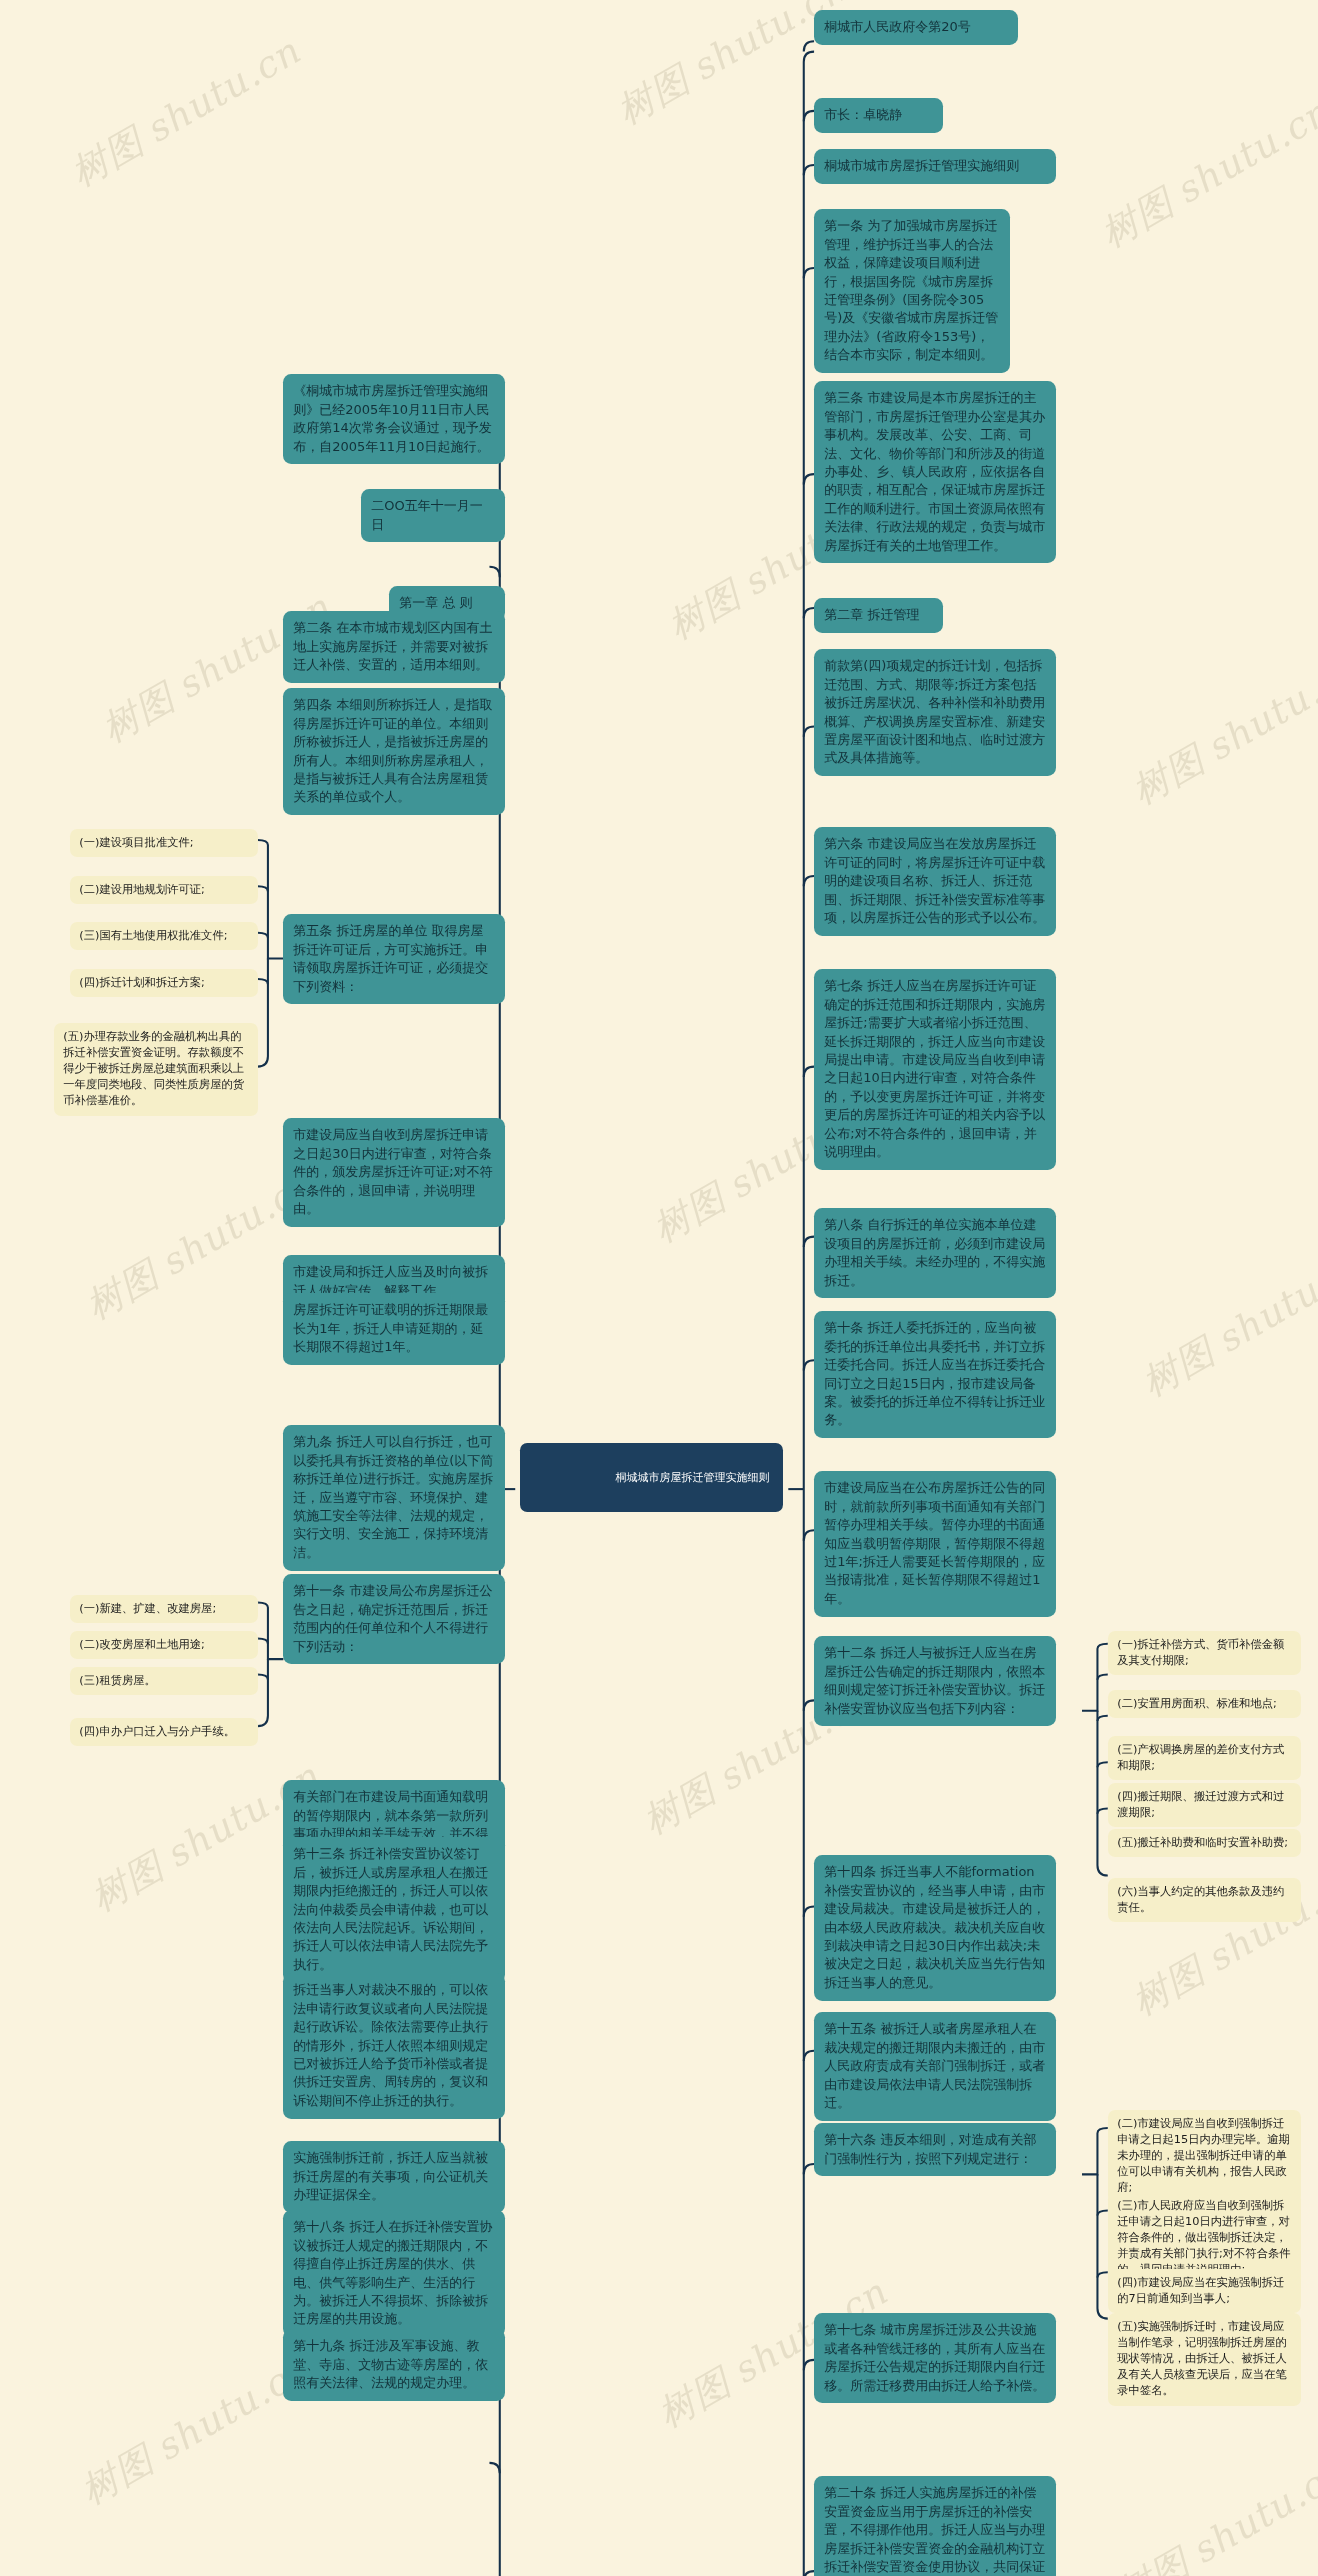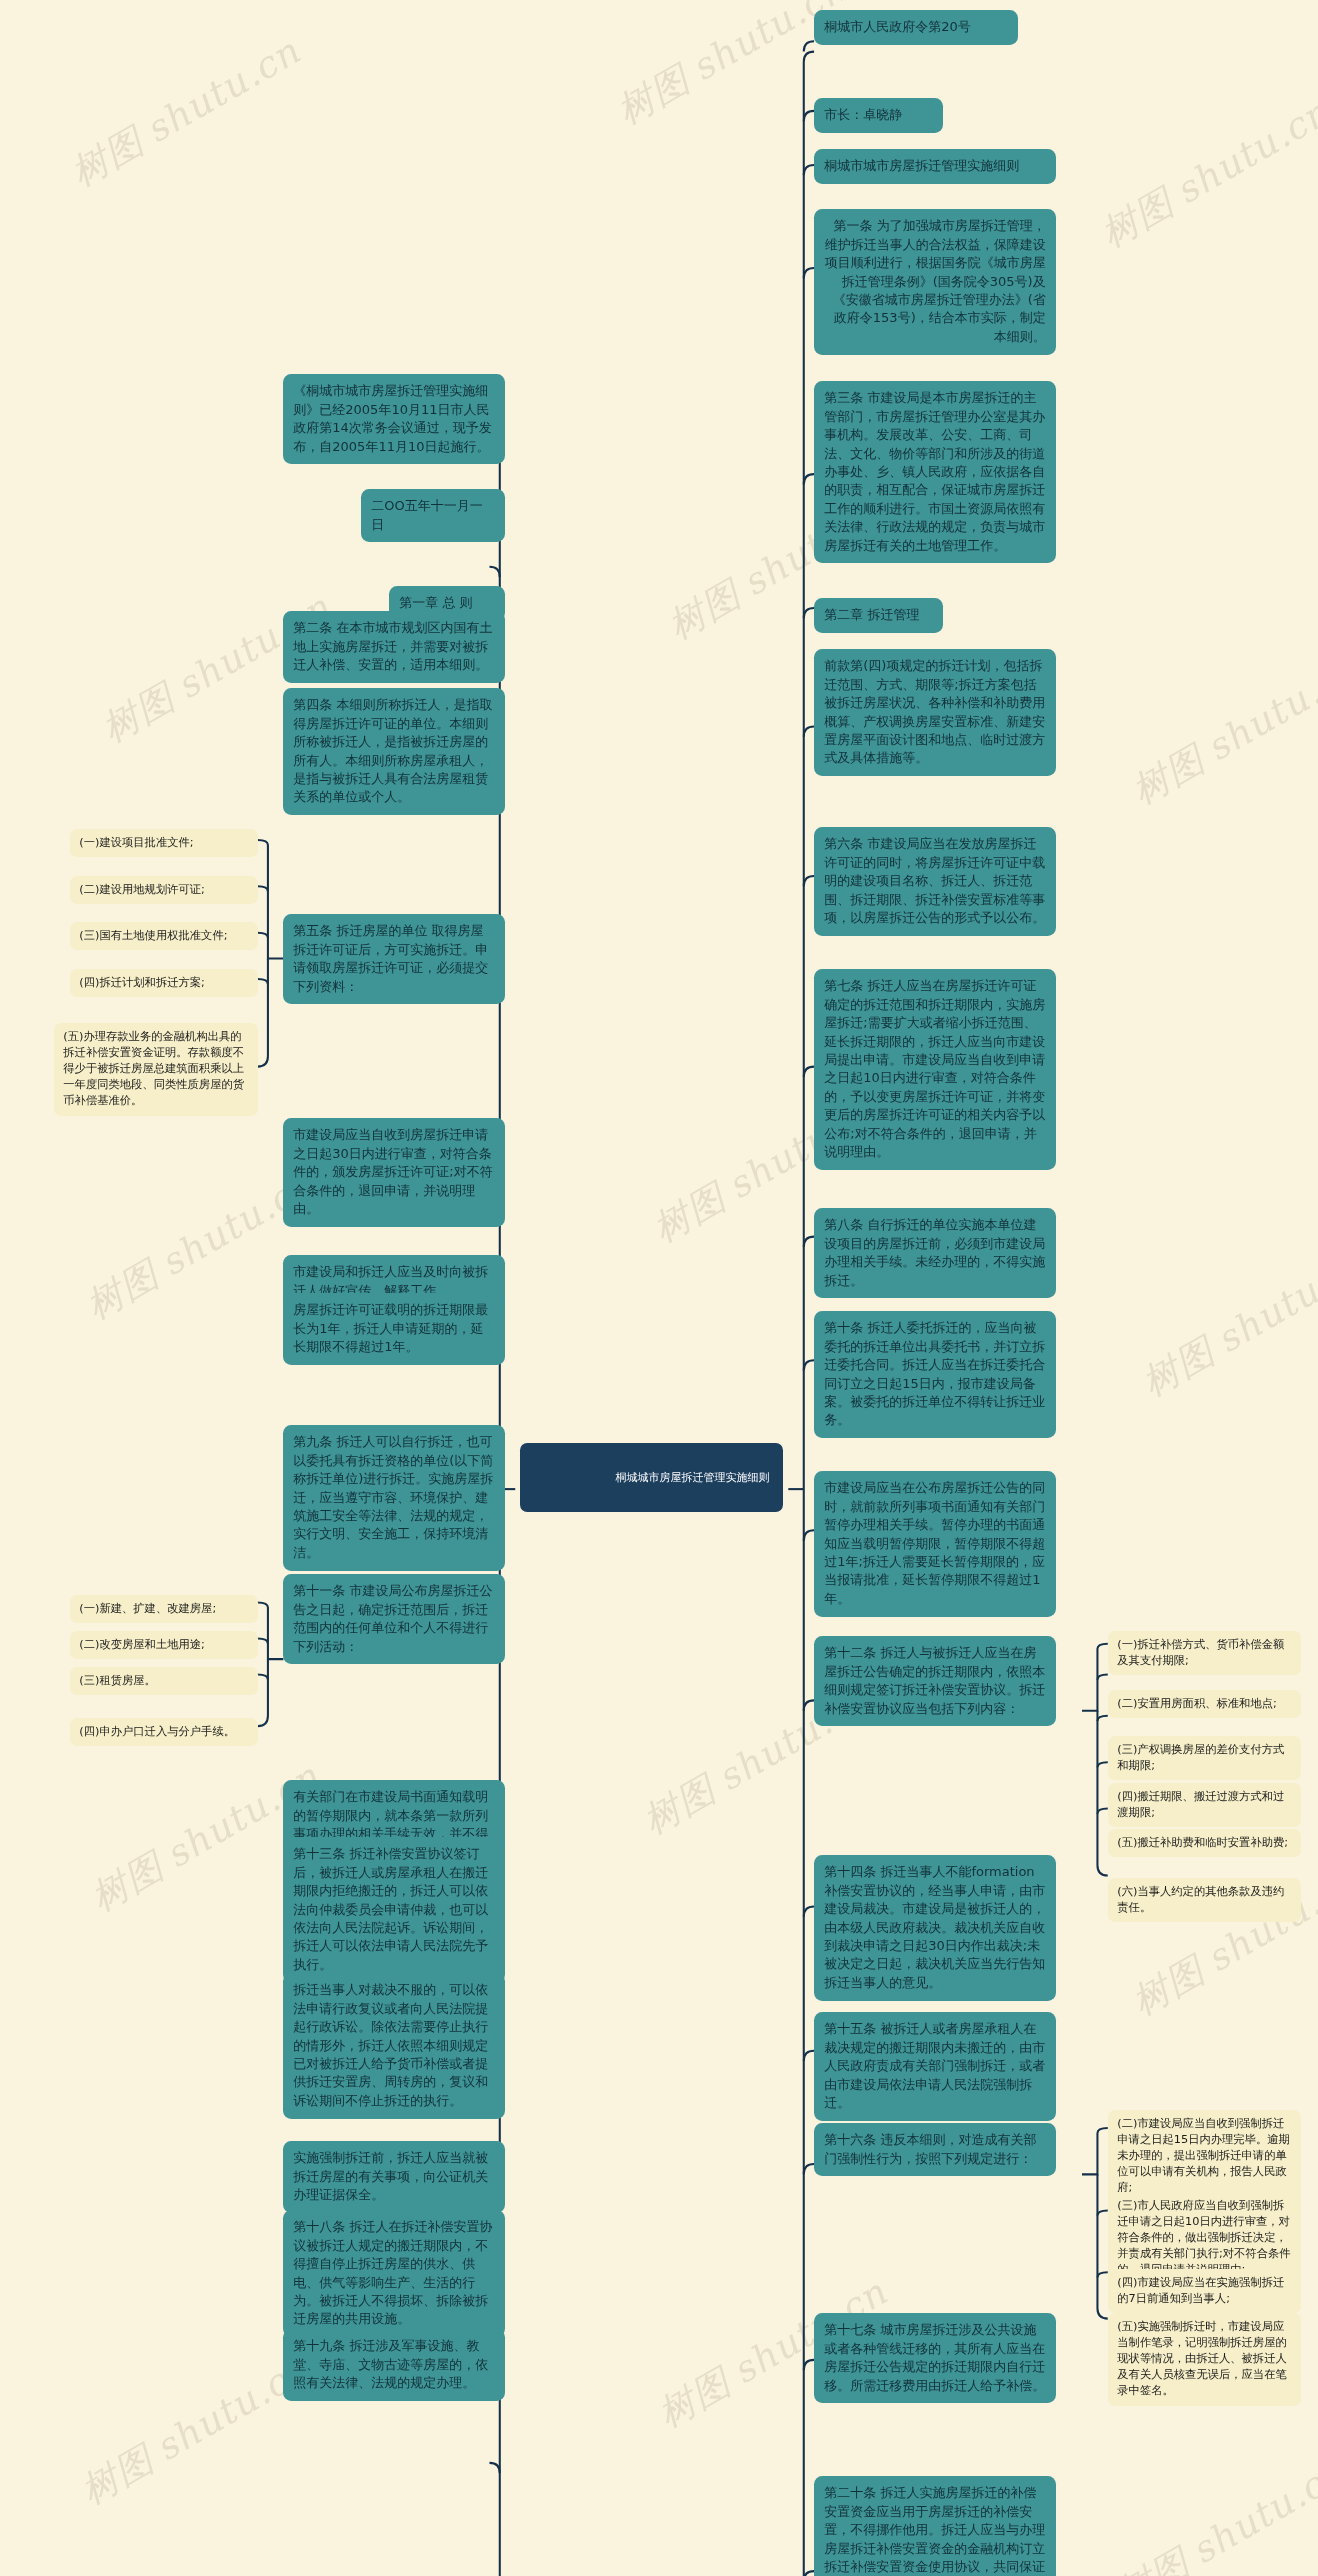--- a/index.html
+++ b/index.html
@@ -133,21 +133,21 @@
     <path d="M520,3260 Q520,3250 500,3250"></path>
   </svg>
 
   <div class="node root" style="left:520px;top:1443px;width:263px;">
     <span>桐城城市房屋拆迁管理实施细则</span>
   </div>
 
   <div class="node teal" style="left:814px;top:10.3px;width:204px;">桐城市人民政府令第20号</div>
   <div class="node teal" style="left:814px;top:98px;width:129px;">市长：卓晓静</div>
   <div class="node teal" style="left:814px;top:149px;width:242px;">桐城市城市房屋拆迁管理实施细则</div>
-  <div class="node teal" style="left:814px;top:209px;width:242px;text-align:right;">第一条 为了加强城市房屋拆迁管理，维护拆迁当事人的合法权益，保障建设项目顺利进行，根据国务院《城市房屋拆迁管理条例》(国务院令305号)及《安徽省城市房屋拆迁管理办法》(省政府令153号)，结合本市实际，制定本细则。</div>
+  <div class="node teal" style="left:814px;top:209px;width:196px;">第一条 为了加强城市房屋拆迁管理，维护拆迁当事人的合法权益，保障建设项目顺利进行，根据国务院《城市房屋拆迁管理条例》(国务院令305号)及《安徽省城市房屋拆迁管理办法》(省政府令153号)，结合本市实际，制定本细则。</div>
   <div class="node teal" style="left:814px;top:381px;width:242px;">第三条 市建设局是本市房屋拆迁的主管部门，市房屋拆迁管理办公室是其办事机构。发展改革、公安、工商、司法、文化、物价等部门和所涉及的街道办事处、乡、镇人民政府，应依据各自的职责，相互配合，保证城市房屋拆迁工作的顺利进行。市国土资源局依照有关法律、行政法规的规定，负责与城市房屋拆迁有关的土地管理工作。</div>
   <div class="node teal" style="left:814px;top:598px;width:129px;">第二章 拆迁管理</div>
   <div class="node teal" style="left:814px;top:649px;width:242px;">前款第(四)项规定的拆迁计划，包括拆迁范围、方式、期限等;拆迁方案包括被拆迁房屋状况、各种补偿和补助费用概算、产权调换房屋安置标准、新建安置房屋平面设计图和地点、临时过渡方式及具体措施等。</div>
   <div class="node teal" style="left:814px;top:827px;width:242px;">第六条 市建设局应当在发放房屋拆迁许可证的同时，将房屋拆迁许可证中载明的建设项目名称、拆迁人、拆迁范围、拆迁期限、拆迁补偿安置标准等事项，以房屋拆迁公告的形式予以公布。</div>
   <div class="node teal" style="left:814px;top:969px;width:242px;">第七条 拆迁人应当在房屋拆迁许可证确定的拆迁范围和拆迁期限内，实施房屋拆迁;需要扩大或者缩小拆迁范围、延长拆迁期限的，拆迁人应当向市建设局提出申请。市建设局应当自收到申请之日起10日内进行审查，对符合条件的，予以变更房屋拆迁许可证，并将变更后的房屋拆迁许可证的相关内容予以公布;对不符合条件的，退回申请，并说明理由。</div>
   <div class="node teal" style="left:814px;top:1208px;width:242px;">第八条 自行拆迁的单位实施本单位建设项目的房屋拆迁前，必须到市建设局办理相关手续。未经办理的，不得实施拆迁。</div>
   <div class="node teal" style="left:814px;top:1311px;width:242px;">第十条 拆迁人委托拆迁的，应当向被委托的拆迁单位出具委托书，并订立拆迁委托合同。拆迁人应当在拆迁委托合同订立之日起15日内，报市建设局备案。被委托的拆迁单位不得转让拆迁业务。</div>
   <div class="node teal" style="left:814px;top:1471px;width:242px;">市建设局应当在公布房屋拆迁公告的同时，就前款所列事项书面通知有关部门暂停办理相关手续。暂停办理的书面通知应当载明暂停期限，暂停期限不得超过1年;拆迁人需要延长暂停期限的，应当报请批准，延长暂停期限不得超过1年。</div>
   <div class="node teal" style="left:814px;top:1636px;width:242px;">第十二条 拆迁人与被拆迁人应当在房屋拆迁公告确定的拆迁期限内，依照本细则规定签订拆迁补偿安置协议。拆迁补偿安置协议应当包括下列内容：</div>
   <div class="node teal" style="left:814px;top:1855px;width:242px;">第十四条 拆迁当事人不能formation补偿安置协议的，经当事人申请，由市建设局裁决。市建设局是被拆迁人的，由本级人民政府裁决。裁决机关应自收到裁决申请之日起30日内作出裁决;未被决定之日起，裁决机关应当先行告知拆迁当事人的意见。</div>

